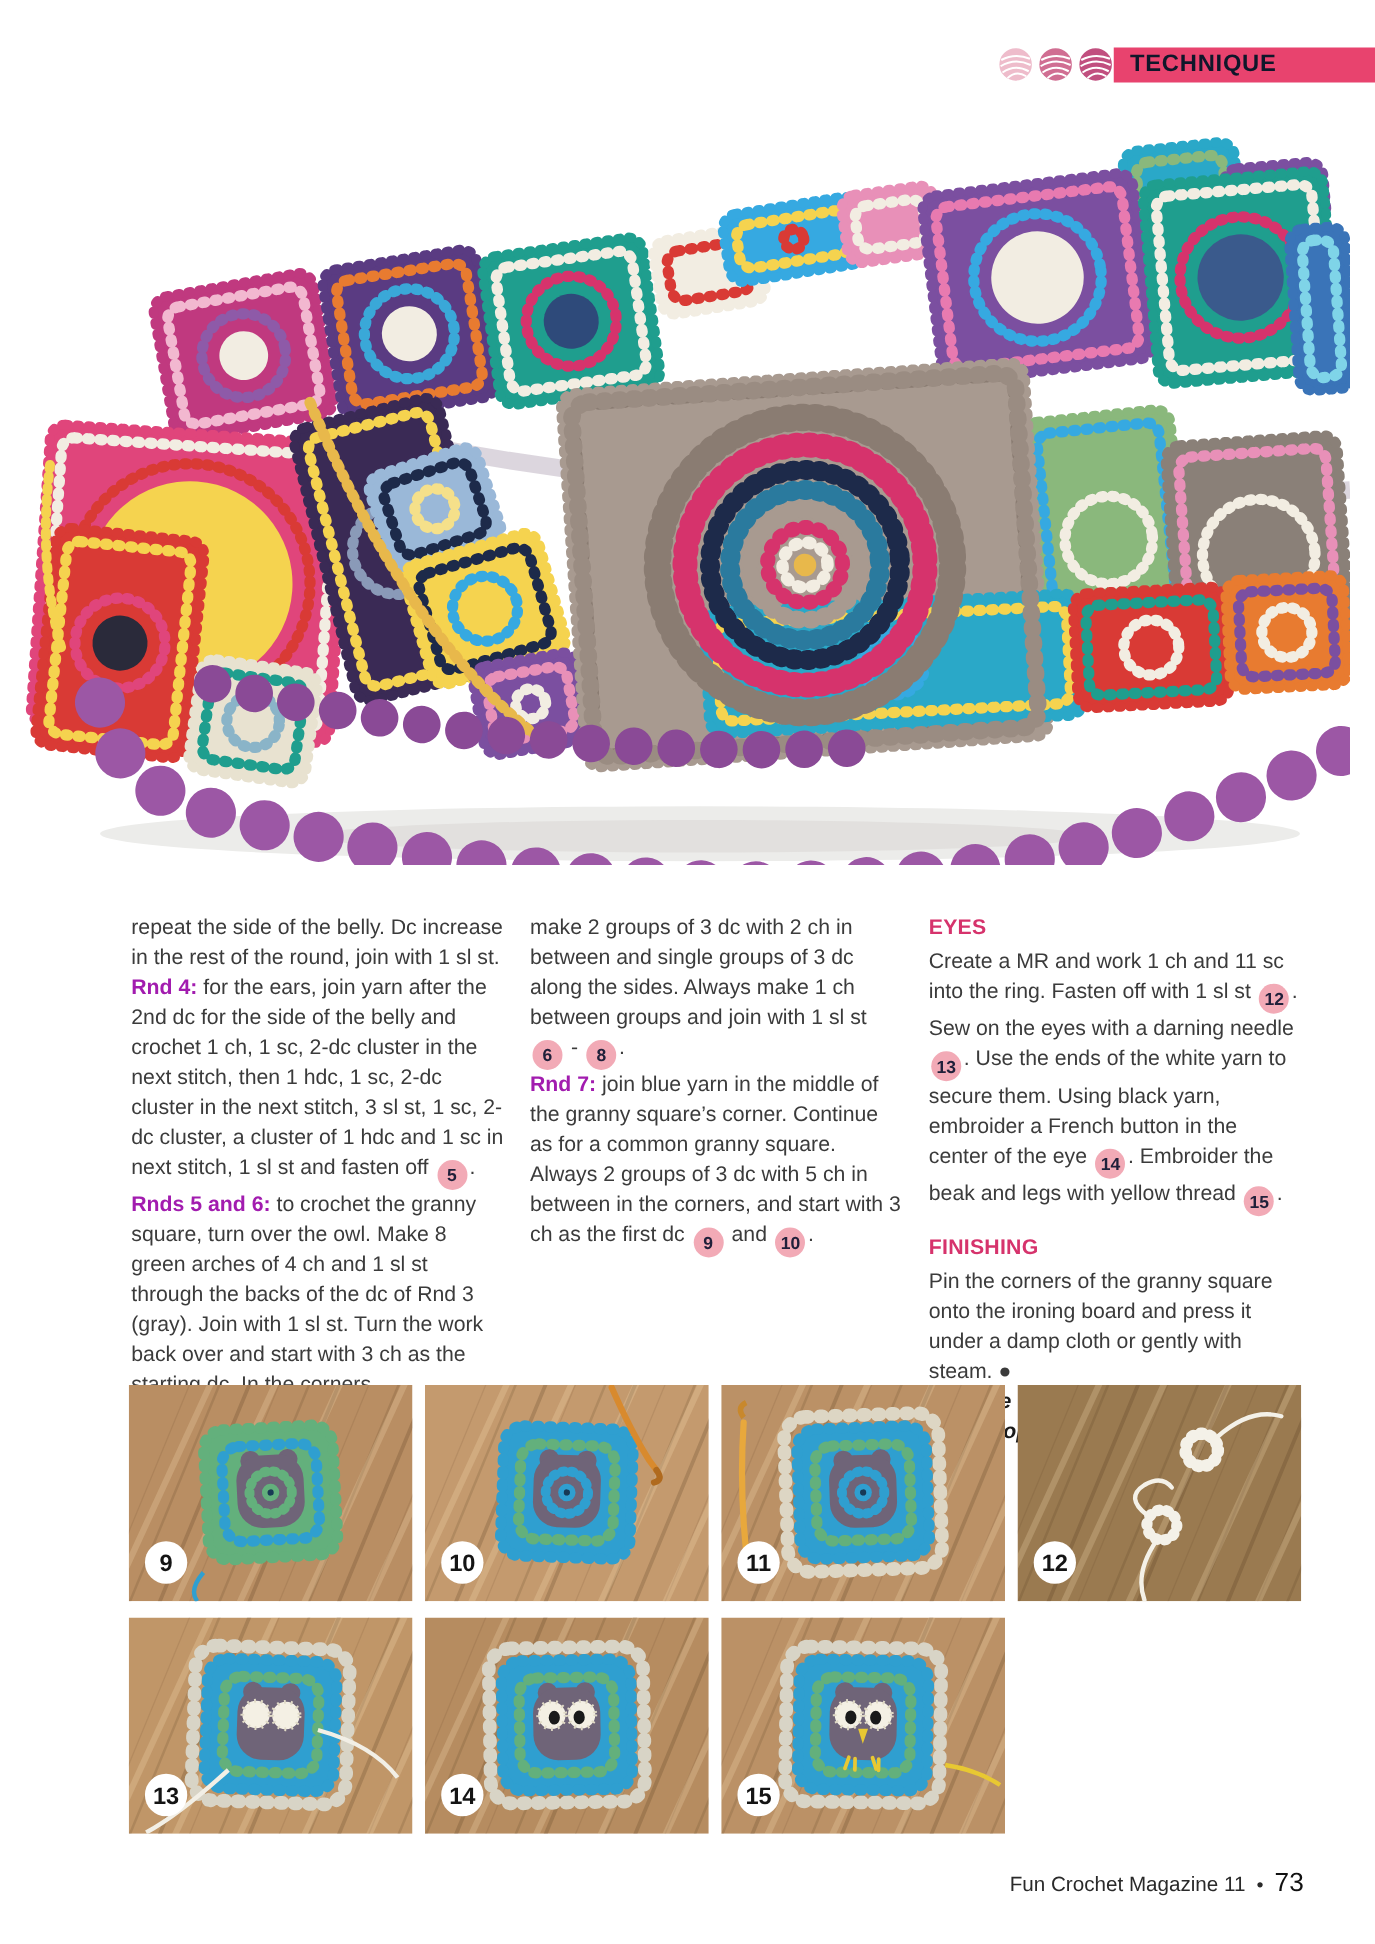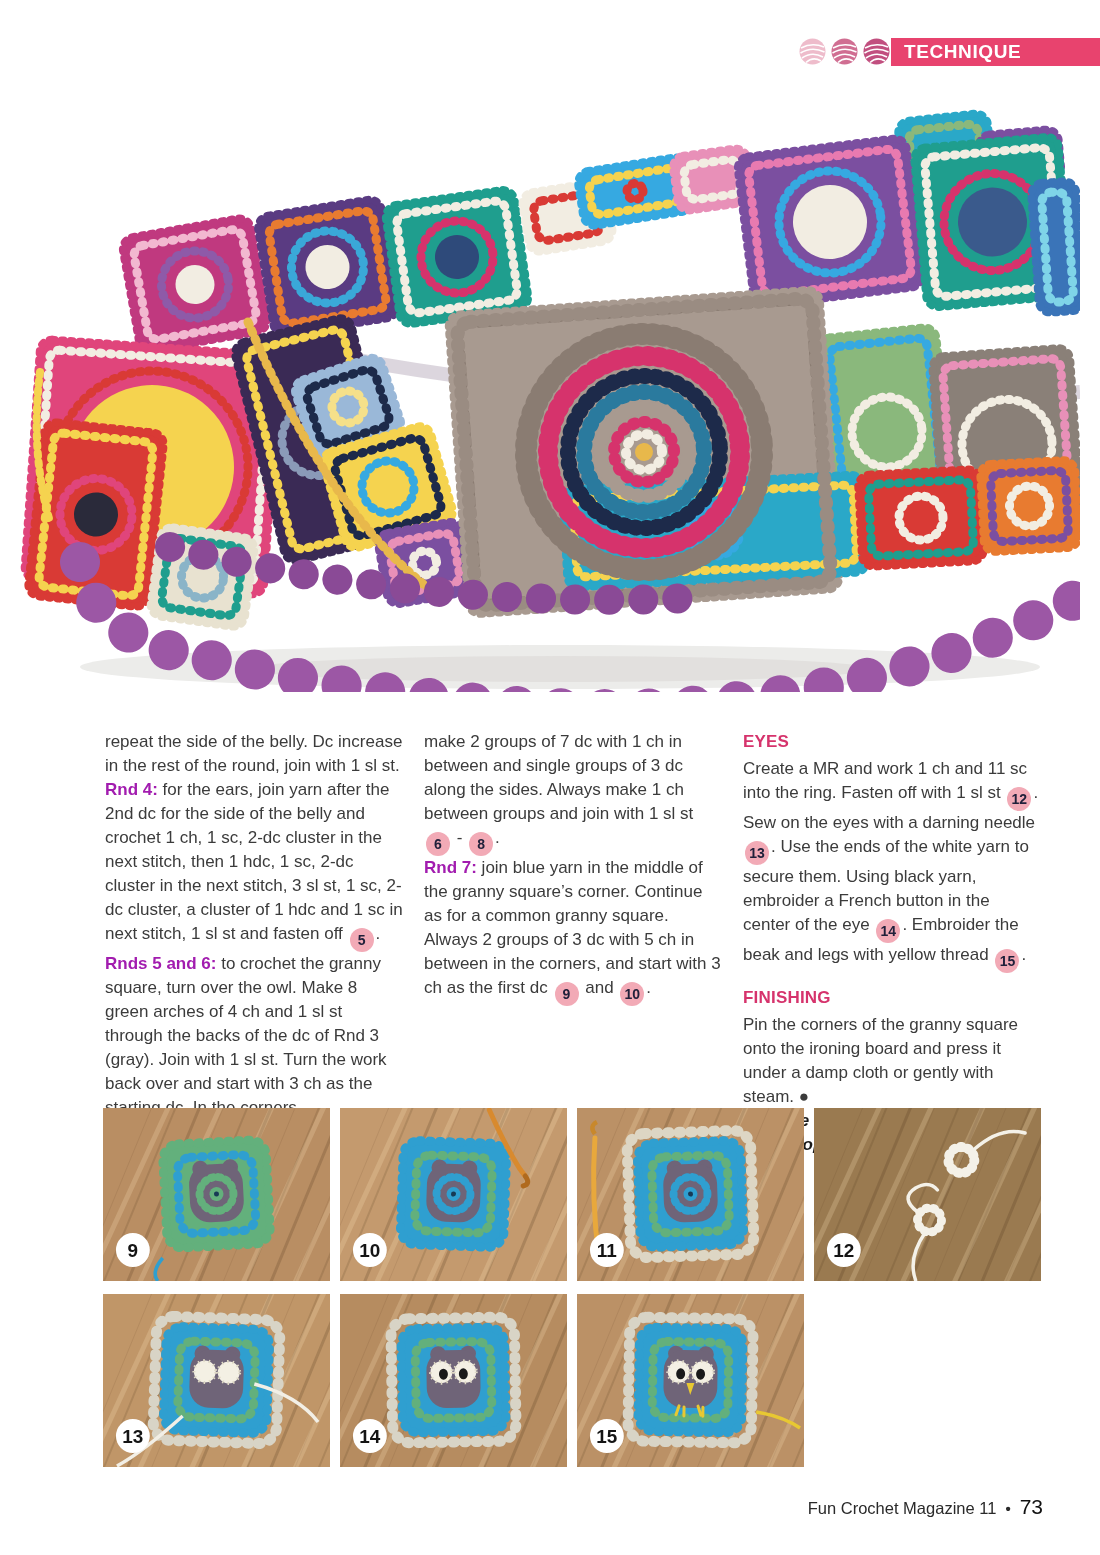--- a/index.html
+++ b/index.html
@@ -3,21 +3,21 @@
 <meta charset="utf-8">
 <style>
   html,body{margin:0;padding:0;background:#ffffff;}
   .page{position:relative;width:1100px;height:1555px;background:#ffffff;overflow:hidden;
         font-family:"Liberation Sans",sans-serif;color:var(--body-text,#3b3b3b);}
   
   .tech-header{position:absolute;top:38px;left:0;right:0;height:28px;}
   .yarn-icons{position:absolute;left:799px;top:0;display:flex;gap:5px;}
   .yarn-icons svg{display:block;}
   .banner{position:absolute;left:891px;right:0;top:0;height:28px;
-          background:var(--accent-pink,#e8436e);color:#ffffff;font-weight:bold;
+          background:var(--accent-pink,#e8436e);color:#0f172a;font-weight:bold;
           font-size:19px;letter-spacing:.6px;line-height:28px;padding-left:13px;}
   
   #blanket{position:absolute;left:20px;top:92px;width:1060px;height:600px;}
   
   .cols{position:absolute;left:105px;top:702px;width:936px;display:flex;gap:21px;}
   .col{flex:1;min-width:0;font-size:17px;line-height:24px;margin-top:28px;}
   .col p{margin:0;}
   .col b{color:#a21caf;}
   .sec-heading{font-size:17px;font-weight:bold;color:var(--heading-pink,#d6336c);
                letter-spacing:.2px;margin:13px 0 3px 0;line-height:24px;}
@@ -239,21 +239,21 @@
       <path d="M60,470 Q70,530 140,556 Q420,625 640,616 Q880,602 1060,505" stroke="#9c57a5" stroke-width="40" fill="none" stroke-dasharray="0.1 44" stroke-linecap="round"></path>
     </svg>
 
   <main class="cols">
     <div class="col">
         <p><span>repeat the side of the belly. Dc increase in the rest of the round, join with 1 sl st.</span></p>
         <p><b>Rnd 4:</b><span> for the ears, join yarn after the 2nd dc for the side of the belly and crochet 1 ch, 1 sc, 2-dc cluster in the next stitch, then 1 hdc, 1 sc, 2-dc cluster in the next stitch, 3 sl st, 1 sc, 2-dc cluster, a cluster of 1 hdc and 1 sc in next stitch, 1 sl st and fasten off </span><span class="badge">5</span><span>.</span></p>
         <p><b>Rnds 5 and 6:</b><span> to crochet the granny square, turn over the owl. Make 8 green arches of 4 ch and 1 sl st through the backs of the dc of Rnd 3 (gray). Join with 1 sl st. Turn the work back over and start with 3 ch as the starting dc. In the corners,</span></p>
       </div>
     <div class="col">
-        <p><span>make 2 groups of 7 dc with 1 ch in between and single groups of 3 dc along the sides. Always make 1 ch between groups and join with 1 sl st </span><span class="badge">6</span><span> - </span><span class="badge">8</span><span>.</span></p>
+        <p><span>make 2 groups of 3 dc with 2 ch in between and single groups of 3 dc along the sides. Always make 1 ch between groups and join with 1 sl st </span><span class="badge">6</span><span> - </span><span class="badge">8</span><span>.</span></p>
         <p><b>Rnd 7:</b><span> join blue yarn in the middle of the granny square’s corner. Continue as for a common granny square. Always 2 groups of 3 dc with 5 ch in between in the corners, and start with 3 ch as the first dc </span><span class="badge">9</span><span> and </span><span class="badge">10</span><span>.</span></p>
       </div>
     <div class="col">
         <div class="sec-heading">EYES</div>
         <p><span>Create a MR and work 1 ch and 11 sc into the ring. Fasten off with 1 sl st </span><span class="badge">12</span><span>.</span></p>
         <p><span>Sew on the eyes with a darning needle </span><span class="badge">13</span><span>. Use the ends of the white yarn to secure them. Using black yarn, embroider a French button in the center of the eye </span><span class="badge">14</span><span>. Embroider the beak and legs with yellow thread </span><span class="badge">15</span><span>.</span></p>
         <div class="sec-heading">FINISHING</div>
         <p><span>Pin the corners of the granny square onto the ironing board and press it under a damp cloth or gently with steam. ●</span></p>
         <p><span class="credit">Stefanie van Heusden, materials and workshops via Coloursoflife.nl</span></p>
       </div>

